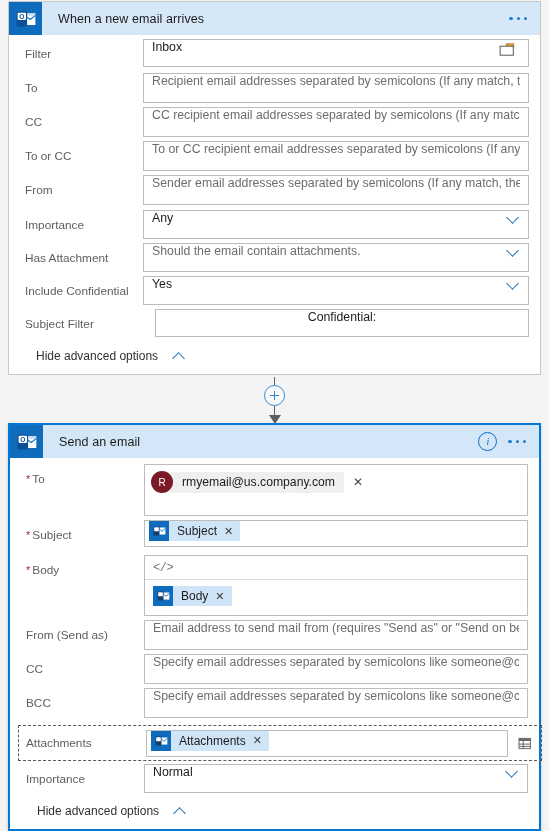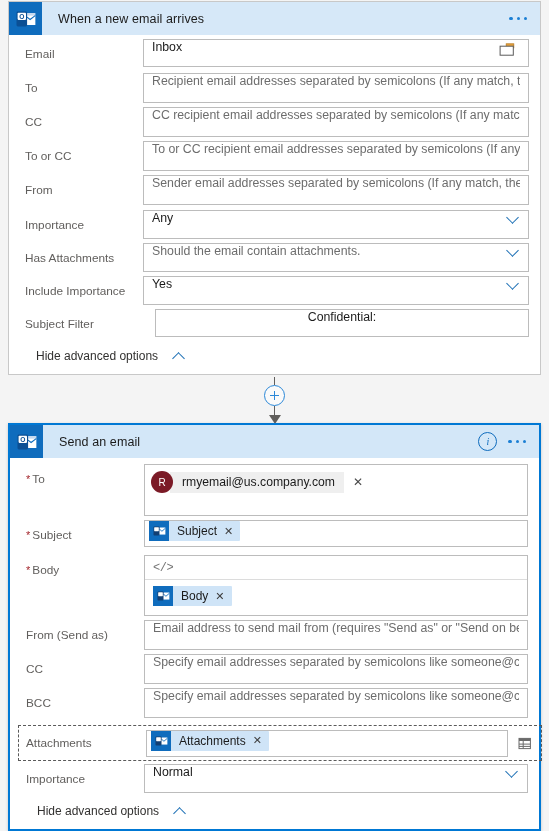--- a/index.html
+++ b/index.html
@@ -213,21 +213,21 @@
             <i></i>
             <i></i>
             <i></i>
           </div>
       </div>
     </div>
 
     <div class="card-body">
 
       <div class="row" style="margin-top:4px;">
-        <div class="row-label">Email</div>
+        <div class="row-label">Filter</div>
         <div class="row-field">
           <div class="input">
             <span class="txt">Inbox</span>
             <span class="folder-btn">
               <svg width="16" height="14" viewBox="0 0 16 14">
                 <rect x="7.2" y="0.8" width="7.6" height="4" fill="#e8a33d" stroke="#b87b22" stroke-width="0.8"></rect>
                 <rect x="1.1" y="3.2" width="13.2" height="9" fill="#ffffff" stroke="#5a5a5a" stroke-width="1"></rect>
               </svg>
             </span>
           </div>
@@ -274,31 +274,31 @@
         <div class="row-label">Importance</div>
         <div class="row-field">
           <div class="input dropdown">
             <span class="txt">Any</span>
             <span class="chev"></span>
           </div>
         </div>
       </div>
 
       <div class="row" style="margin-top:2px;">
-        <div class="row-label">Has Attachments</div>
+        <div class="row-label">Has Attachment</div>
         <div class="row-field">
           <div class="input dropdown ph">
             <span class="txt">Should the email contain attachments.</span>
             <span class="chev"></span>
           </div>
         </div>
       </div>
 
       <div class="row" style="margin-top:2px;">
-        <div class="row-label">Include Importance</div>
+        <div class="row-label">Include Confidential</div>
         <div class="row-field">
           <div class="input dropdown">
             <span class="txt">Yes</span>
             <span class="chev"></span>
           </div>
         </div>
       </div>
 
       <div class="row" style="margin-top:2px;gap:12px;">
         <div class="row-label">Subject Filter</div>

